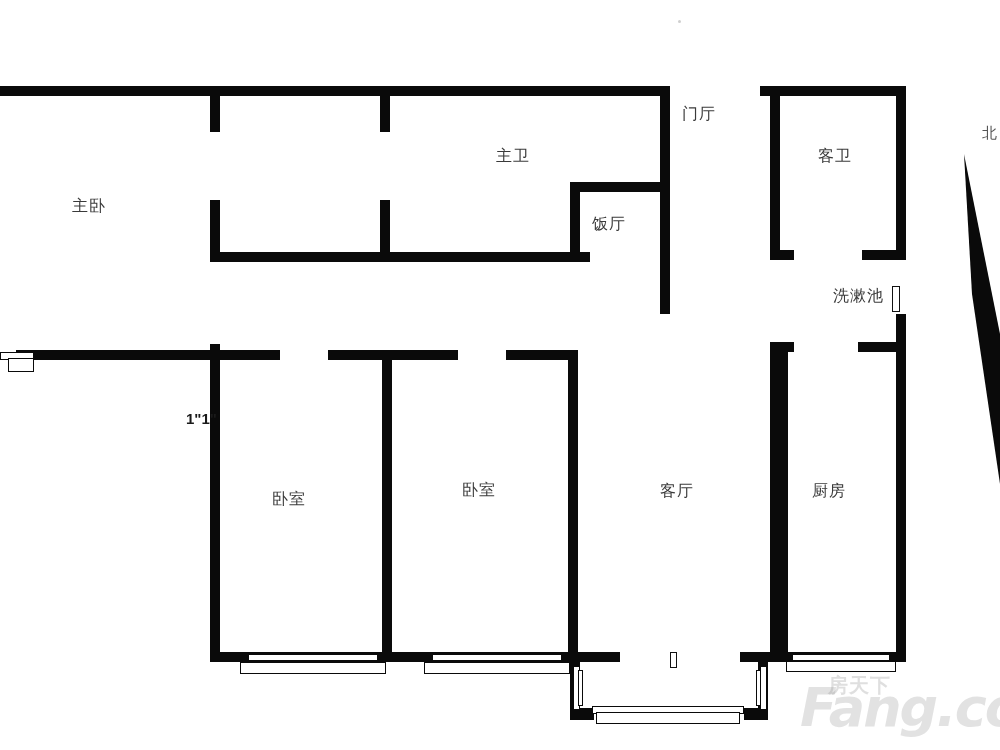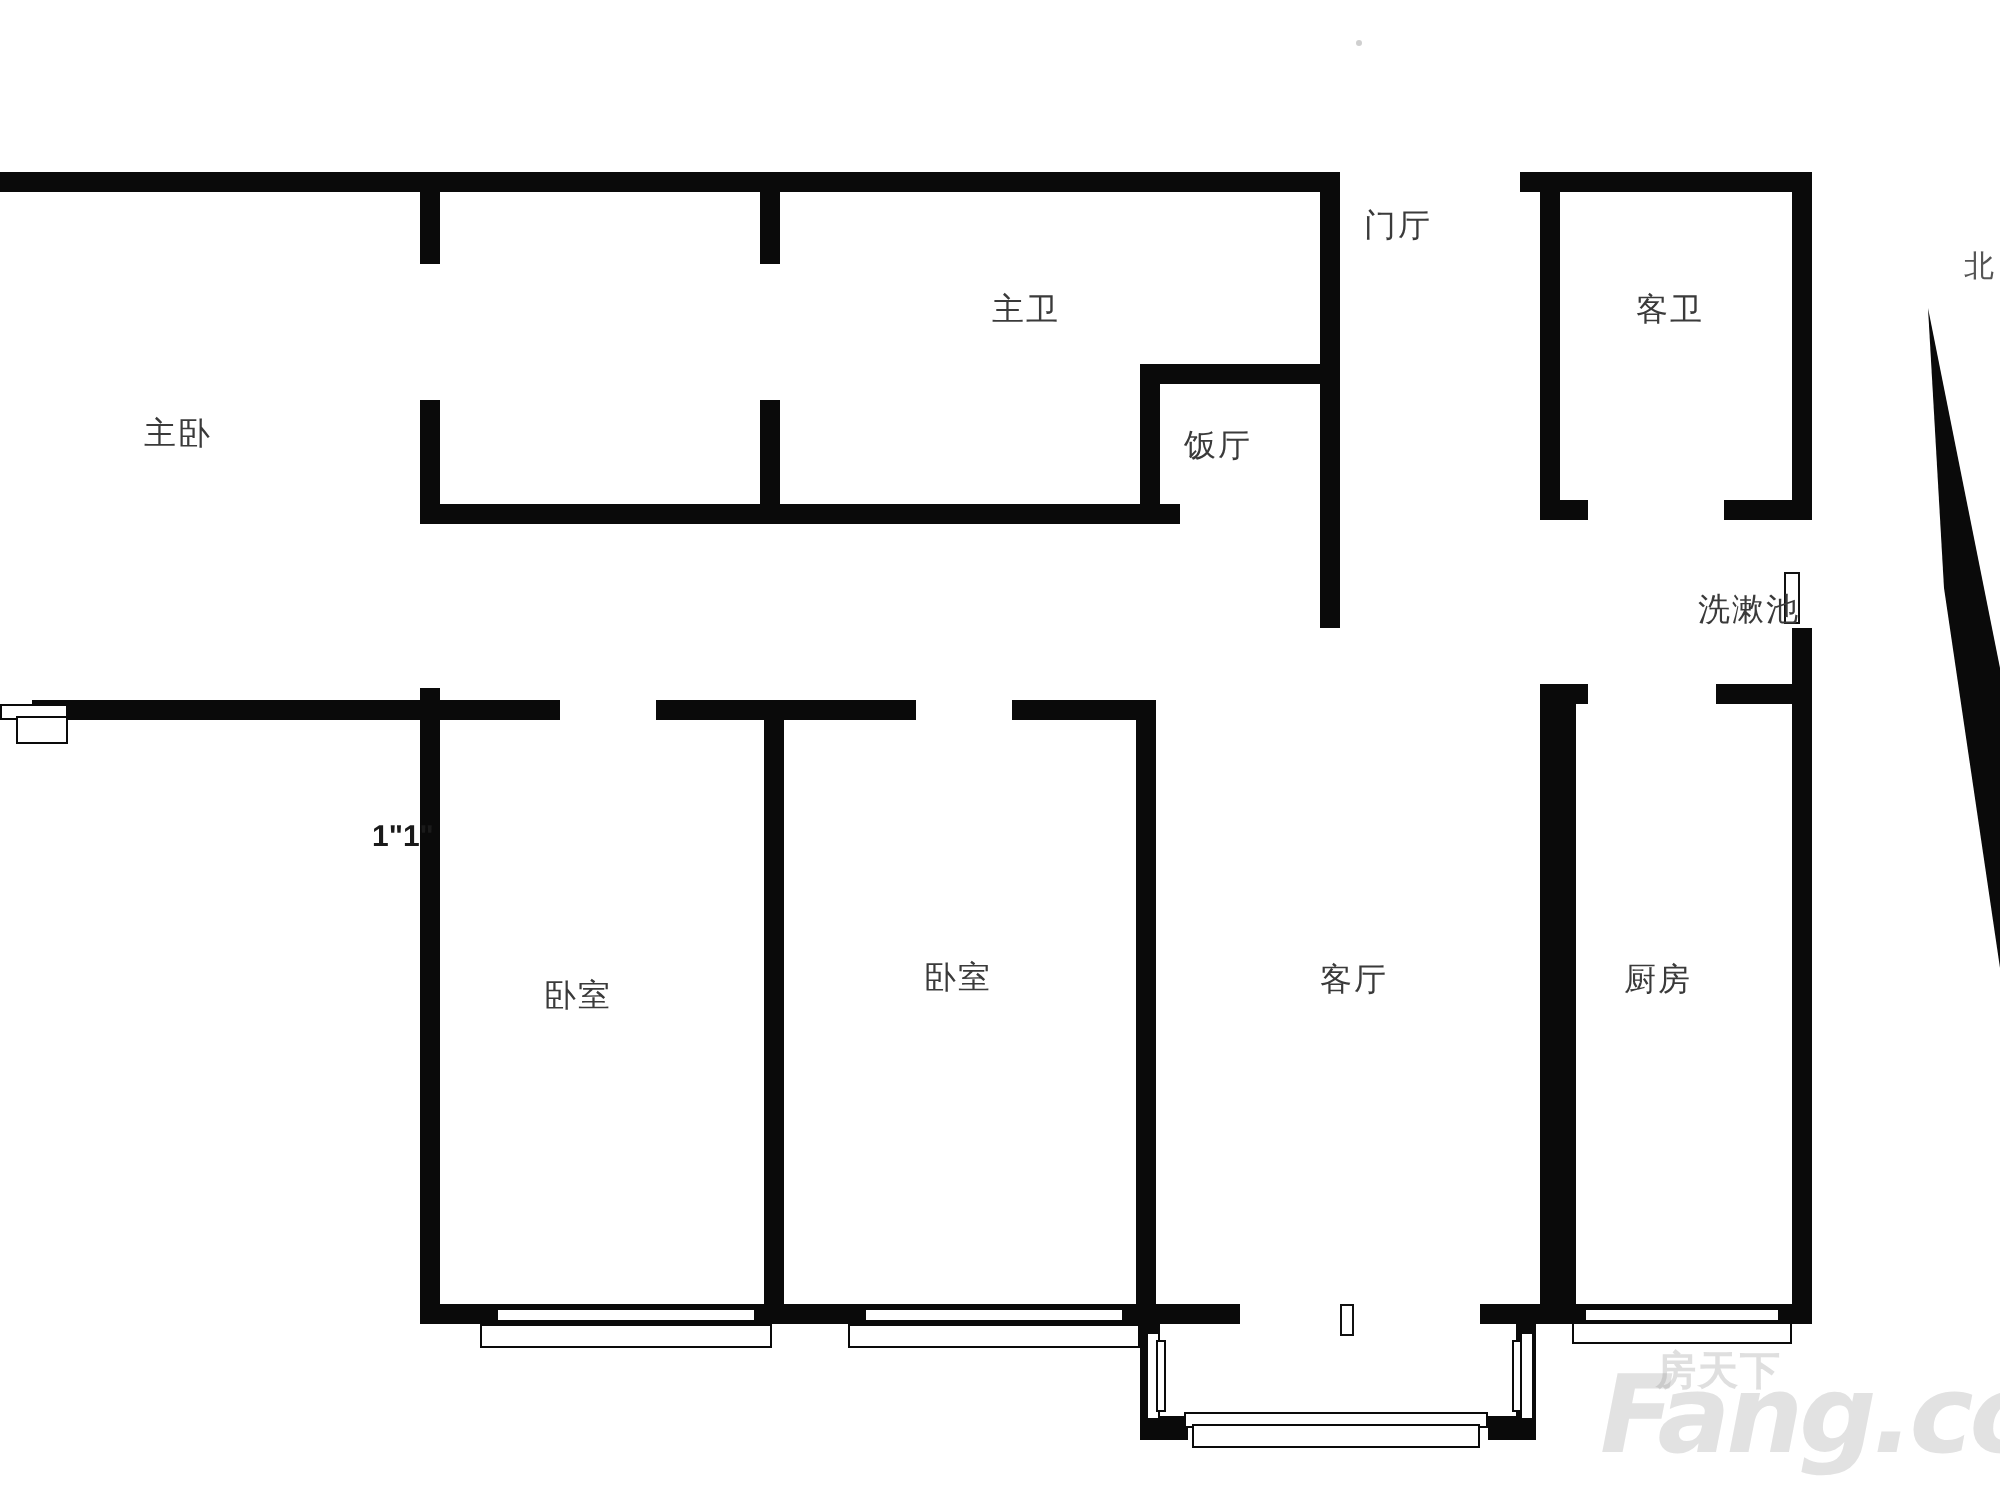--- a/index.html
+++ b/index.html
@@ -214,31 +214,31 @@
 
   <div class="window" style="left:592px; top:706px; width:152px; height:20px;">
     <div class="pane" style="left:0px; top:0px;  width:152px; height:8px;"></div>
     <div class="pane" style="left:4px; top:6px;  width:144px; height:12px;"></div>
   </div>
 
   <div class="door-leaf" style="left:670px; top:652px; width:7px; height:16px;"></div>
 
   <div class="door-leaf" style="left:892px; top:286px; width:8px; height:26px;"></div>
 
-  <div class="room-label" style="left:72px;  top:210px;">主卧</div>
+  <div class="room-label" style="left:72px;  top:198px;">主卧</div>
 
   <div class="room-label" style="left:496px; top:148px;text-align:right;">主卫</div>
 
   <div class="room-label" style="left:592px; top:216px;">饭厅</div>
 
   <div class="room-label" style="left:666px; top:106px;margin-left:16px;">门厅</div>
 
   <div class="room-label" style="left:818px; top:148px;">客卫</div>
 
-  <div class="room-label" style="left:833px; top:298px;margin-left:16px;">洗漱池</div>
+  <div class="room-label" style="left:833px; top:288px;">洗漱池</div>
 
   <div class="room-label" style="left:272px; top:491px;">卧室</div>
 
   <div class="room-label" style="left:462px; top:482px;">卧室</div>
 
   <div class="room-label" style="left:660px; top:483px;">客厅</div>
 
   <div class="room-label" style="left:812px; top:483px;">厨房</div>
 
   <div class="dim-label" style="left:186px; top:410px;">1"1"</div>

